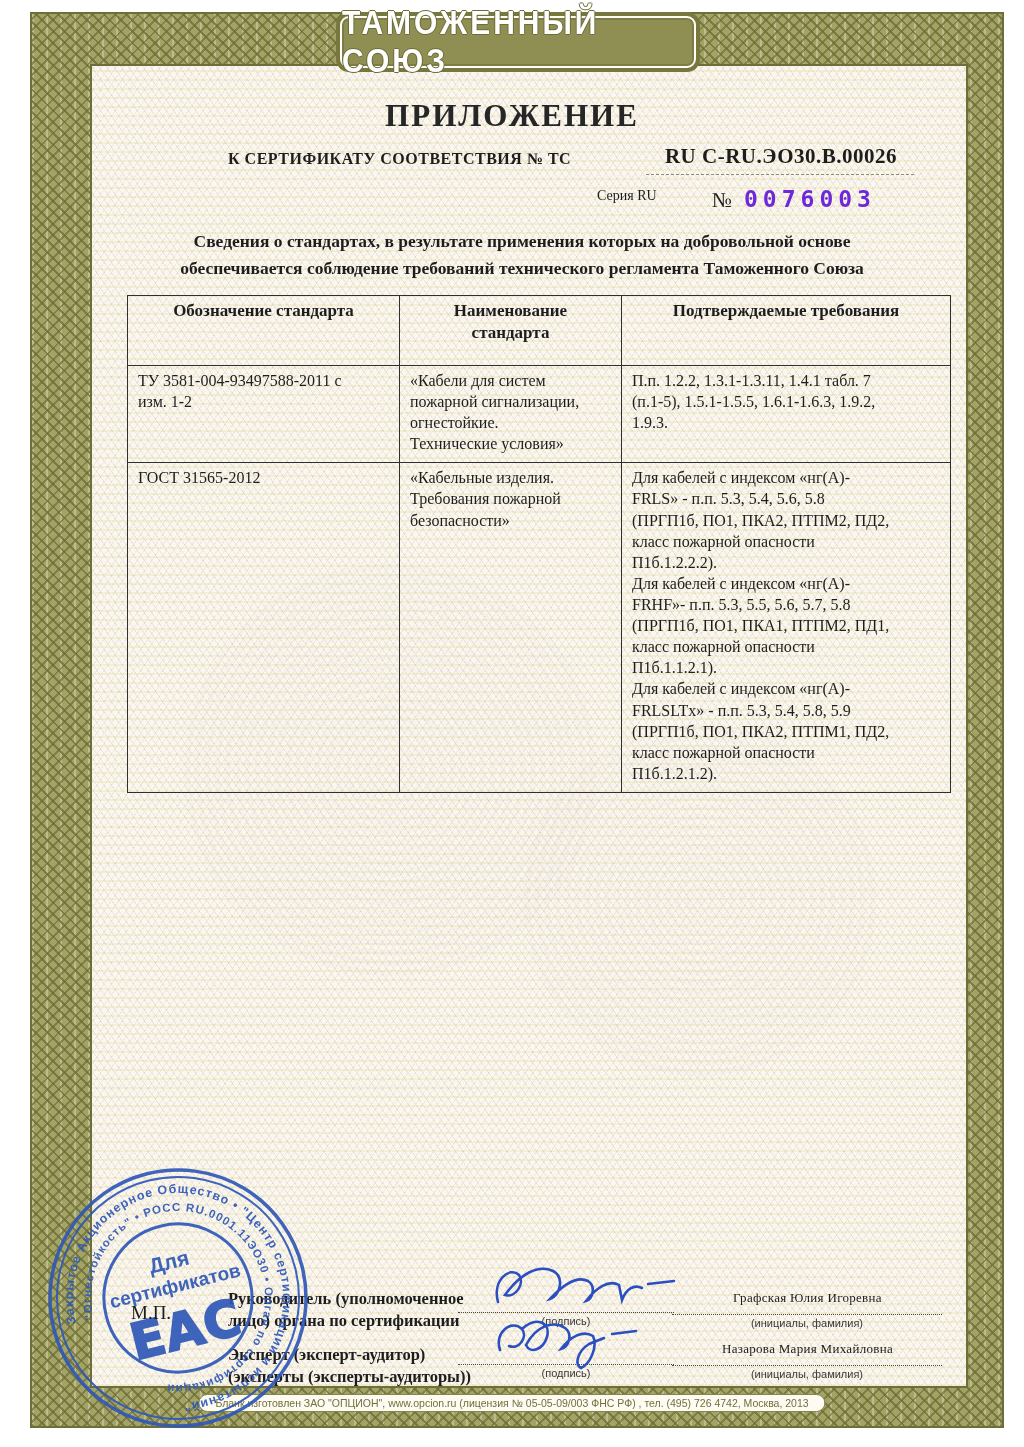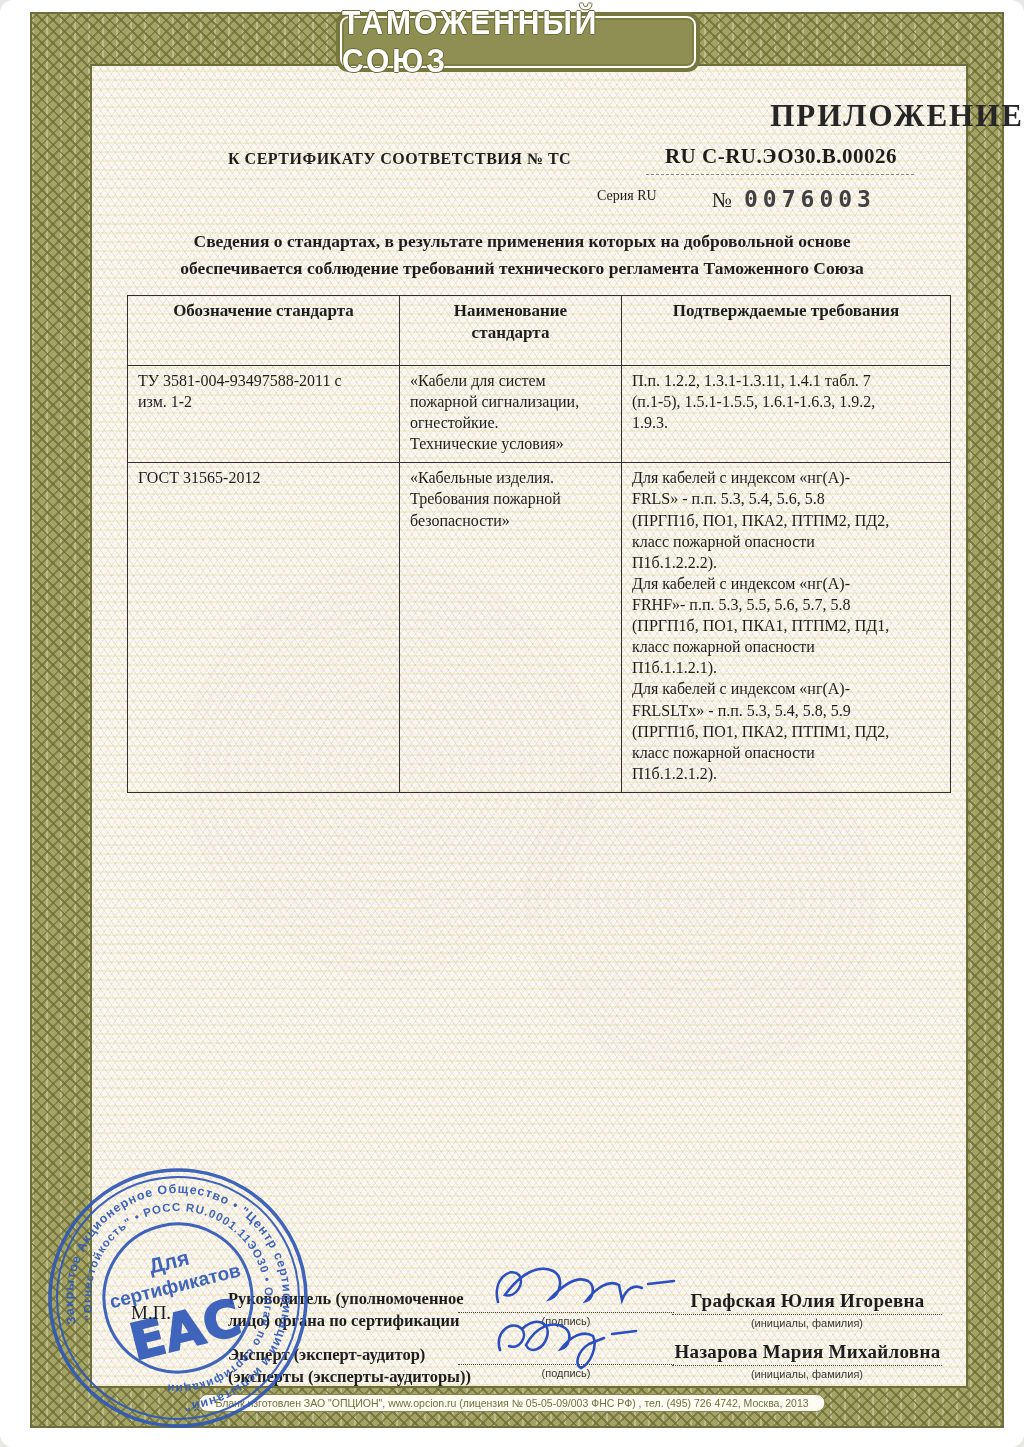--- a/index.html
+++ b/index.html
@@ -1,17 +1,17 @@
 <!DOCTYPE html>
 <html lang="ru"><head>
 <meta charset="utf-8">
 <style>
   html,body{margin:0;padding:0;background:#e8e8e4;}
   .page{position:relative;width:1024px;height:1447px;background:#ffffff;overflow:hidden;
-        font-family:"Liberation Serif", serif;color:#1d1d1d;border-radius:13px;}
+        font-family:"Liberation Serif", serif;color:#1d1d1d;}
   
   .frame{position:absolute;left:30px;top:12px;width:974px;height:1416px;
     background-color:#a3a365;
     background-image:
       repeating-linear-gradient(45deg, rgba(108,108,54,.75) 0 2px, transparent 2px 8px),
       repeating-linear-gradient(-45deg, rgba(108,108,54,.65) 0 2px, transparent 2px 8px),
       repeating-linear-gradient(90deg, rgba(255,255,238,.28) 0 2px, transparent 2px 14px);
     border:2px solid #6e6e3a;box-sizing:border-box;}
   .frame-inner{position:absolute;left:58px;top:50px;right:34px;bottom:38px;
     background-color:#fbf7eb;
@@ -24,45 +24,45 @@
     background:repeating-radial-gradient(circle, rgba(200,150,150,.12) 0 2px, rgba(170,170,220,.10) 3px 6px, transparent 6px 10px);
     opacity:.35;}
   
   .badge{position:absolute;left:340px;top:16px;width:352px;height:48px;
     background:#8f8f54;border:2px solid #fdfdf3;border-radius:9px;
     box-shadow:0 0 0 4px #77773f, inset 0 0 0 2px #7c7c44;
     display:flex;align-items:center;justify-content:center;}
   .badge span{font-family:"Liberation Sans", sans-serif;font-weight:800;font-size:30px;
     letter-spacing:3px;color:#ffffff;transform:scaleY(1.12);
     text-shadow:0 1px 0 #6d6d38, 0 -1px 0 #6d6d38, 1px 0 0 #6d6d38, -1px 0 0 #6d6d38;}
-  .title{position:absolute;left:0;top:98px;width:1024px;text-align:right;
+  .title{position:absolute;left:0;top:98px;width:1024px;text-align:center;
     font-size:31px;font-weight:bold;letter-spacing:2px;color:#262626;}
   .sub-label{position:absolute;left:228px;top:150px;font-size:16px;font-weight:bold;letter-spacing:.5px;}
   .cert-num{position:absolute;left:648px;top:144px;width:266px;text-align:center;
     font-size:21px;font-weight:bold;letter-spacing:.5px;}
   .cert-line{position:absolute;left:646px;top:174px;width:268px;border-bottom:1.5px dashed #8b8b7a;}
   .series{position:absolute;left:597px;top:188px;font-size:14px;}
   .numsign{position:absolute;left:712px;top:188px;font-size:21px;}
   .blank-number{position:absolute;left:744px;top:186px;font-family:"DejaVu Sans Mono", monospace;
-    font-weight:bold;font-size:23px;letter-spacing:5px;color:#404040;}
+    font-weight:bold;font-size:23px;letter-spacing:5px;color:#6d28d9;}
   .intro{position:absolute;left:104px;top:228px;width:836px;text-align:center;
     font-size:17.5px;font-weight:bold;line-height:1.55;white-space:pre-line;}
   
   table.std{position:absolute;left:127px;top:295px;width:823px;border-collapse:collapse;table-layout:fixed;}
   table.std th, table.std td{border:1.5px solid #2f2f2f;vertical-align:top;
     font-size:16px;line-height:1.32;padding:4px 8px 8px 10px;white-space:pre-line;}
   table.std th{font-size:17px;font-weight:bold;text-align:center;padding:4px 4px 20px;}
   
   .stamp{position:absolute;left:42px;top:1162px;width:272px;height:272px;z-index:6;opacity:.92;}
   .mp{position:absolute;left:92px;top:1302px;font-size:19px;font-weight:normal;z-index:7;padding-left:39px;}
   
   .sig-label{position:absolute;font-size:16.5px;font-weight:bold;line-height:1.35;white-space:pre-line;}
   .dotline{position:absolute;border-bottom:1.5px dotted #4a4a4a;}
   .caption{position:absolute;font-family:"Liberation Sans", sans-serif;font-size:11px;color:#3a3a3a;text-align:center;}
-  .name{position:absolute;font-size:19px;text-align:center;letter-spacing:.3px;font-weight:bold;}
+  .name{position:absolute;font-size:13px;text-align:center;letter-spacing:.3px;}
   .sigsvg{position:absolute;z-index:5;}
   
   .footer-capsule{position:absolute;left:512px;top:1394px;transform:translateX(-50%);
     background:#fdfbf2;border:1.5px solid #85854c;border-radius:12px;padding:2px 16px;
     font-family:"Liberation Sans", sans-serif;font-size:10.5px;color:#70703c;white-space:nowrap;z-index:3;}
 </style>
 </head>
 <body>
 
 <div class="page">

